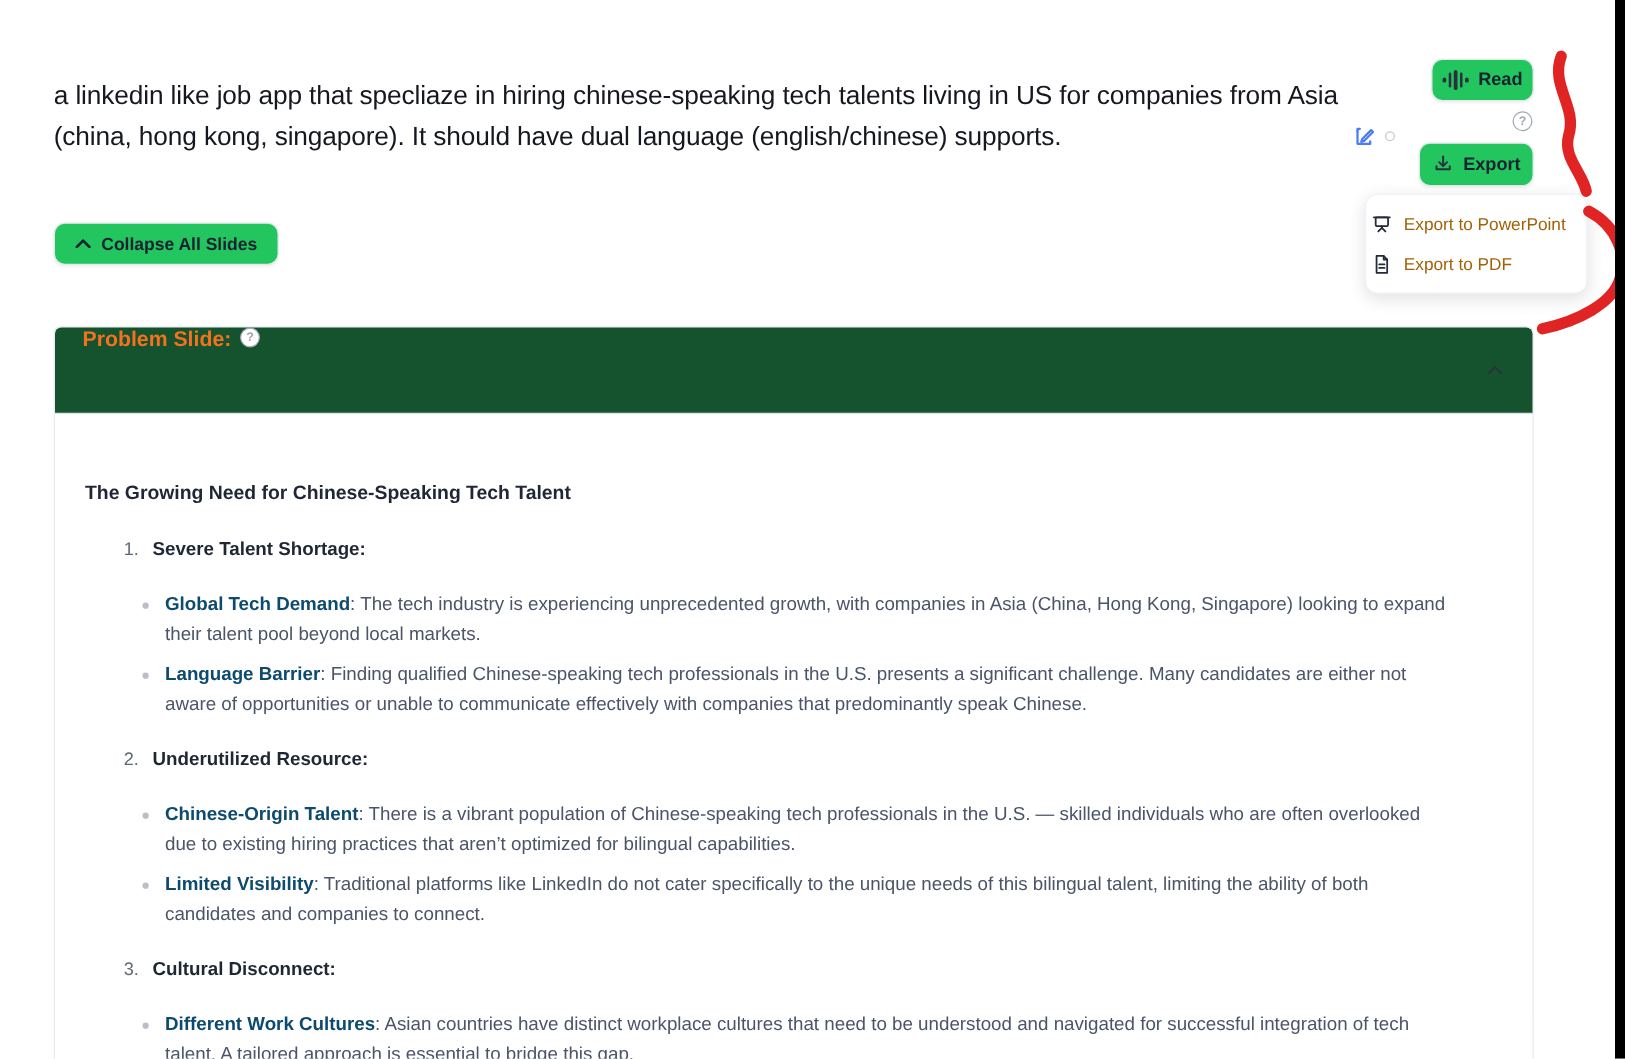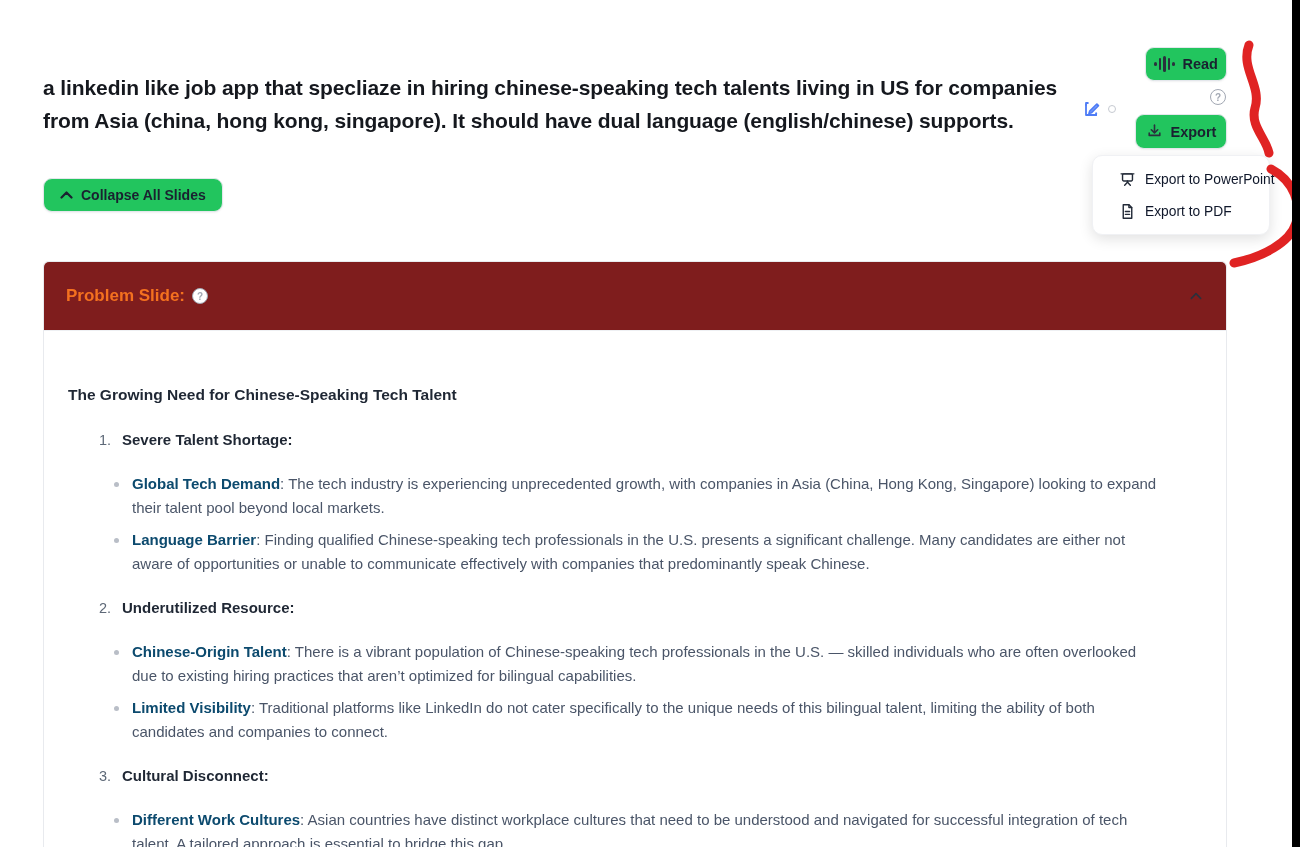--- a/index.html
+++ b/index.html
@@ -4,22 +4,22 @@
 <style>
   html,body{margin:0;padding:0;}
   body{
     width:1300px;height:847px;position:relative;overflow:hidden;
     background:#ffffff;
     font-family:"Liberation Sans","DejaVu Sans",sans-serif;
     -webkit-font-smoothing:antialiased;
   }
   
   .prompt-title{
-    position:absolute;left:43px;top:72px;width:1048px;
-    font-size:21px;font-weight:700;line-height:32.5px;color:#15181e;
+    position:absolute;left:43px;top:61px;width:1048px;
+    font-size:21px;font-weight:400;line-height:32.5px;color:#15181e;
     letter-spacing:-0.1px;
   }
   
   .btn{
     position:absolute;display:flex;align-items:center;justify-content:center;
     gap:8px;background:#22c55e;border:1px solid #e4e7ec;border-radius:9px;
     box-shadow:0 1px 2px rgba(16,24,40,.06);
     font-size:14.5px;font-weight:700;color:#1a2130;cursor:pointer;
     box-sizing:border-box;
   }
@@ -39,33 +39,33 @@
   .help-top{left:1210px;top:89px;}
   .edit-wrap{position:absolute;left:1083px;top:100px;display:flex;align-items:center;gap:7px;}
   .mini-circle{width:8px;height:8px;border:1.2px solid #c6cad1;border-radius:50%;box-sizing:border-box;}
   
   .dropdown{
     position:absolute;left:1092px;top:155px;width:178px;z-index:40;
     background:#fff;border:1px solid #f0f1f4;border-radius:10px;
     box-shadow:0 4px 14px rgba(0,0,0,.12);padding:7px 0;box-sizing:border-box;
   }
   .menu-item{
-    display:flex;align-items:center;gap:9px;height:32px;padding:0 14px 0 26px;
-    font-size:13.8px;color:#0f172a;cursor:pointer;white-space:nowrap;
+    display:flex;align-items:center;gap:9px;height:32px;padding:0 14px 0 4px;
+    font-size:13.8px;color:#a16207;cursor:pointer;white-space:nowrap;
   }
   .menu-item svg{flex:0 0 auto;}
   
   .card{
     position:absolute;left:43px;top:261px;width:1184px;height:620px;
     border:1px solid #e8eaee;border-radius:5px;background:#fff;
     box-sizing:border-box;z-index:1;
   }
   .card-header{
-    height:69px;background:#7f1d1d;border-bottom:1px solid #eef0f3;
-    display:flex;align-items:center;padding:0 24px 0 22px;
+    height:69px;background:#14532d;border-bottom:1px solid #eef0f3;
+    display:flex;padding:0 24px 0 22px;
     border-radius:5px 5px 0 0;box-sizing:border-box;
   }
   .card-title{font-size:17px;font-weight:700;color:#f4711f;margin-right:7px;}
   .card-header .help-circle{position:static;}
   .header-chevron{margin-left:auto;cursor:pointer;display:flex;align-items:center;}
   .card-body{padding:54px 40px 0 24px;}
   .content-heading{
     margin:0 0 25px 0;font-size:15.5px;font-weight:700;color:#1f2734;line-height:20px;
   }
   .section-item{margin-top:22px;}

